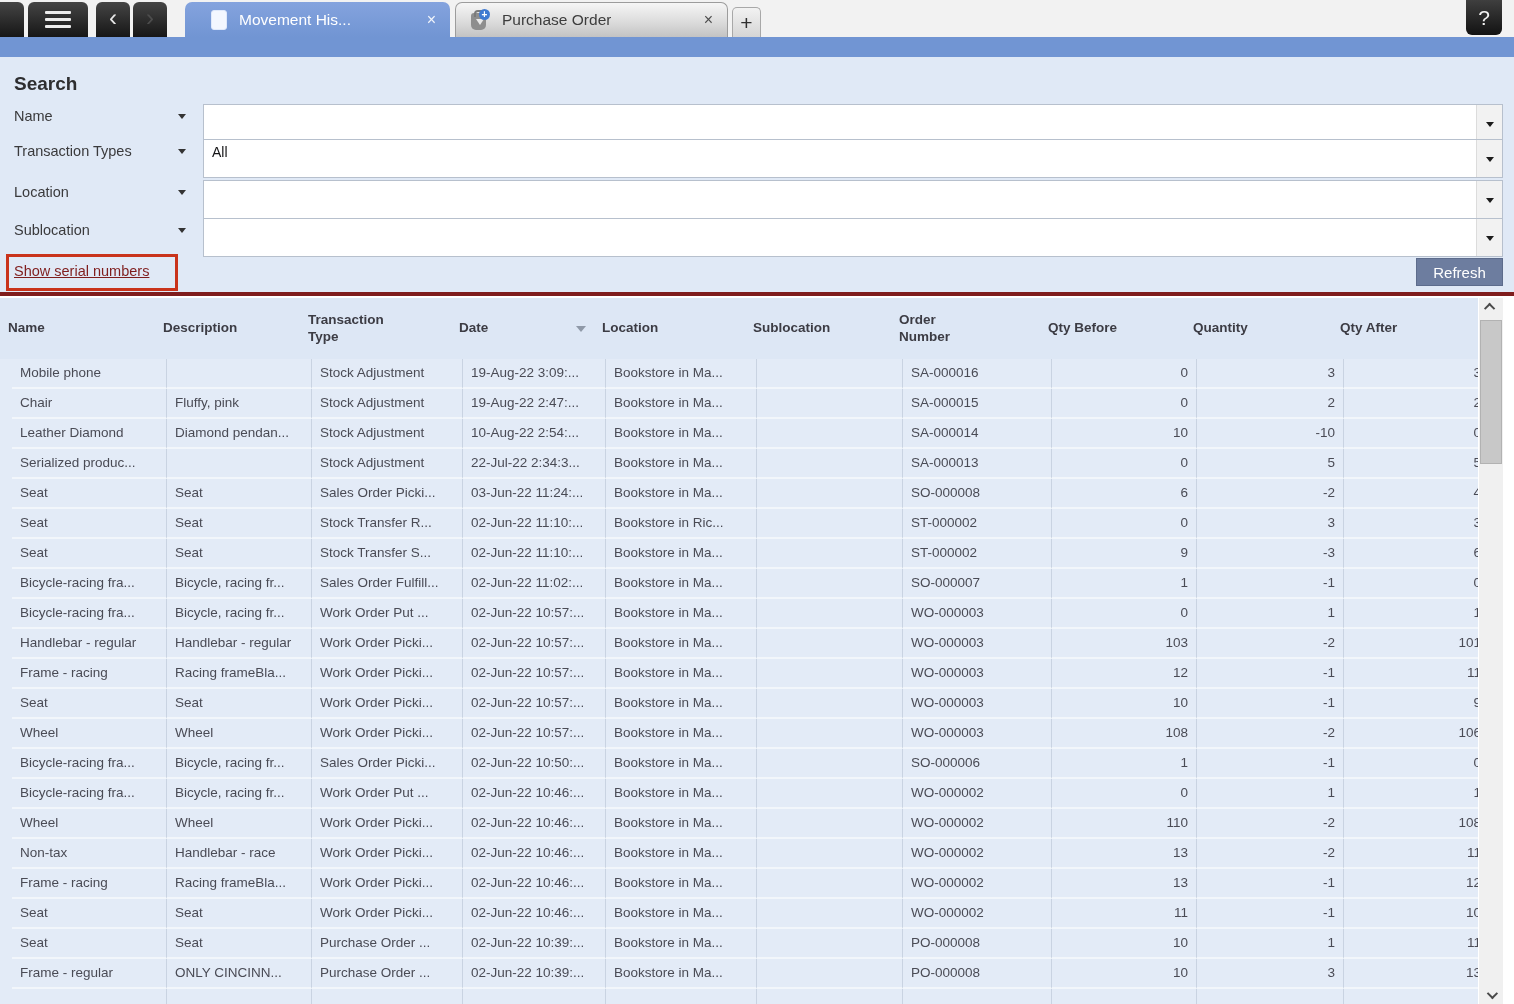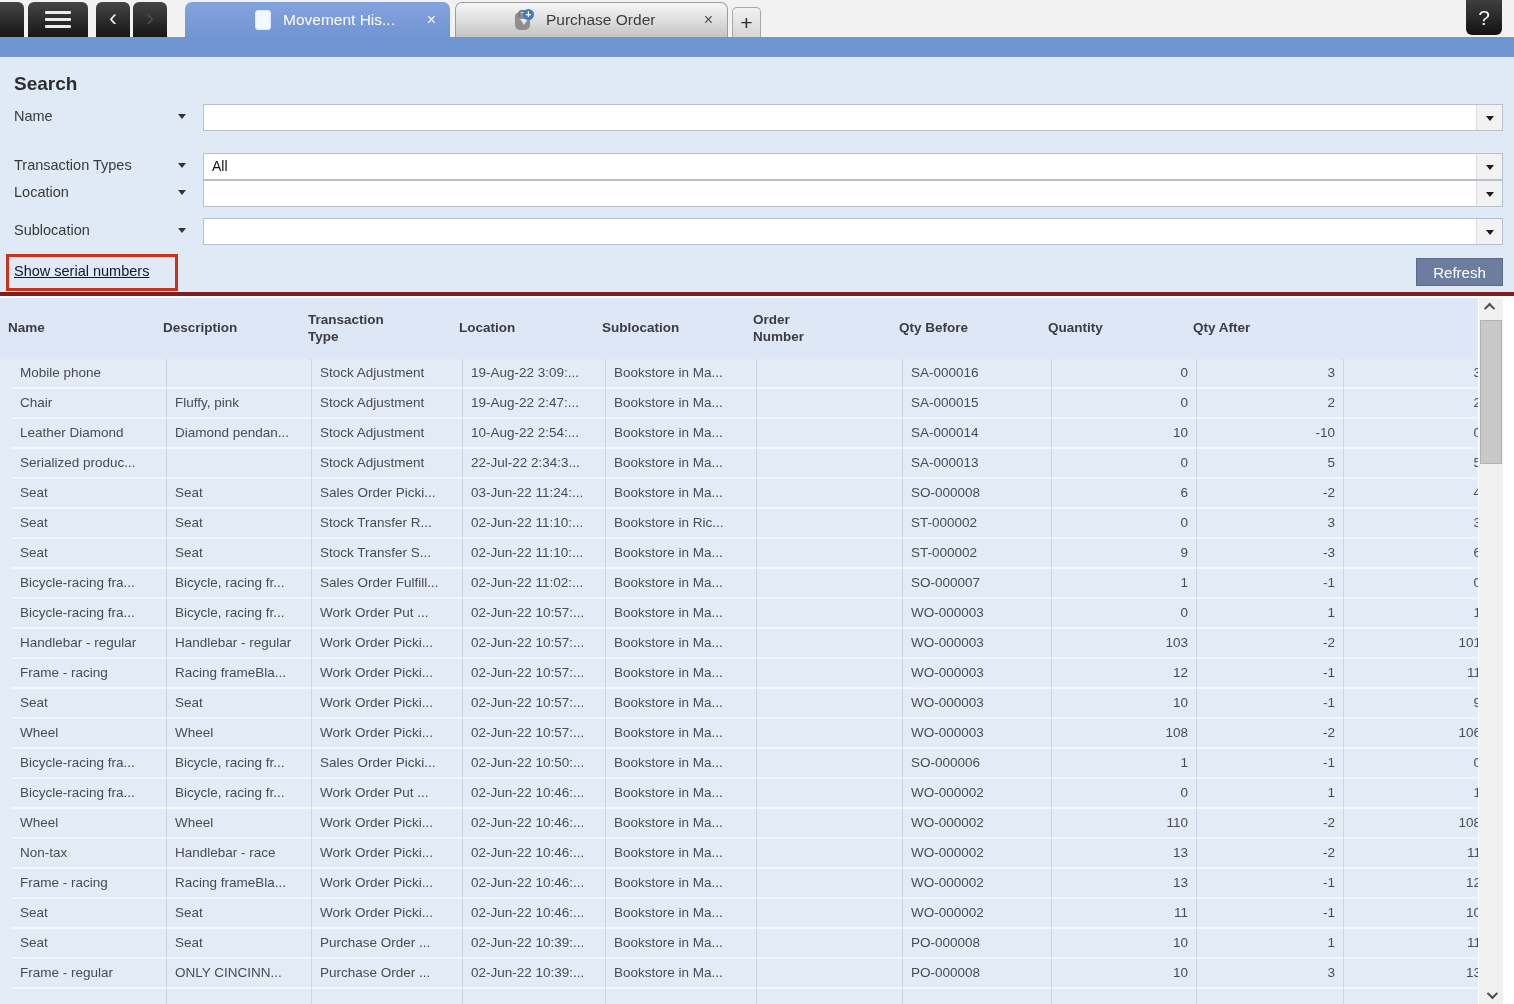--- a/index.html
+++ b/index.html
@@ -14,21 +14,21 @@
               border-radius:6px 6px 0 0; display:flex; align-items:center; justify-content:center; }
   .stub { left:0; width:24px; border-radius:0 6px 0 0; }
   .menu-btn { left:28px; width:60px; }
   .menu-glyph { width:26px; }
   .menu-glyph span { display:block; height:3px; background:#ededed; margin:4px 0; border-radius:1px; }
   .nav-btn { font-size:24px; line-height:1; padding-bottom:4px; }
   .back-btn { left:96px; width:34px; color:#e8e8e8; }
   .fwd-btn { left:133px; width:34px; color:#4d4d4d; }
 
   .tab { position:absolute; bottom:0; height:35px; display:flex; align-items:center;
-         border-radius:7px 7px 0 0; font-size:15.5px;padding-left:44px; }
+         border-radius:7px 7px 0 0; font-size:15.5px; }
   .tab-active { left:185px; width:265px; background:linear-gradient(#84a3de,#7195d3);
                 color:#fff; }
   .tab-inactive { left:455px; width:273px; color:#3d3d3d; border:1px solid #9c9c9c; border-bottom:none;
                   background:linear-gradient(#f6f6f6 0%,#dcdcdc 55%,#c3c3c3 100%); }
   .tab-label { margin-left:12px; white-space:nowrap; overflow:hidden; }
   .tab-close { margin-left:auto; margin-right:14px; font-size:16px; opacity:.9; cursor:default; }
 
   .doc-icon { width:16px; height:20px; margin-left:26px; background:#f3f7ff;
               border:1px solid #dfe9fb; border-radius:3px; flex:none; }
   .po-icon { position:relative; width:20px; height:22px; margin-left:14px; flex:none; }
@@ -51,30 +51,30 @@
 
   
   .search-panel { position:absolute; top:57px; left:0; width:1514px; height:239px;
                   background:#e0e9f6; border-bottom:4px solid #7f1d1d; }
   .search-title { position:absolute; left:14px; top:16px; font-size:19px; font-weight:bold; color:#2e2e30; }
   .sfield { position:absolute; left:0; width:1514px; height:27px; }
   .slabel-wrap { position:absolute; left:14px; top:0; width:185px; height:27px; cursor:default; }
   .slabel { position:absolute; left:0; top:4px; font-size:14.5px; color:#3a3a3c; }
   .scaret { position:absolute; left:164px; top:10px; width:0; height:0;
             border:4.5px solid transparent; border-top:5px solid #333; }
-  .sinput { position:absolute; left:203px; right:11px; top:0; height:27px; background:#fff;
+  .sinput { position:absolute; left:203px; right:11px; top:0; height:39px; background:#fff;
             border:1px solid #b7c0cd; }
   .sval { position:absolute; left:8px; top:0; line-height:25px; font-size:14px; color:#141416; }
   .sdrop { position:absolute; right:0; top:0; bottom:0; width:26px; background:#f2f2f2;
            border-left:1px solid #dcdcdc; display:flex; align-items:center; justify-content:center; }
   .sdrop i { width:0; height:0; border:4.5px solid transparent; border-top:5px solid #1c1c1c;
              margin-top:5px; }
   .serial-box { position:absolute; left:6px; top:197px; width:172px; height:37px;
                 border:3px solid #c9331b; }
-  .serial-link { position:absolute; left:14px; top:206px; font-size:14.5px; color:#0f172a;
+  .serial-link { position:absolute; left:14px; top:206px; font-size:14.5px; color:#7f1d1d;
                  text-decoration:underline; cursor:pointer; }
   .refresh-btn { position:absolute; right:11px; top:201px; width:87px; height:28px; background:#6d7d9f;
                  border:1px solid #5d6c8c; color:#fff; font-size:15px;
                  font-family:"Liberation Sans",sans-serif; }
 
   
   .table-area { position:absolute; top:296px; left:0; width:1514px; height:708px; background:#fff; }
   .grid-cols { display:grid;
     grid-template-columns:155px 145px 151px 143px 151px 146px 149px 145px 147px 146px; }
   .thead { position:absolute; top:2px; left:0; width:1478px; height:61px; background:#dde7f5; }
@@ -151,21 +151,21 @@
           <span class="slabel">Name</span>
           <i class="scaret"></i>
         </span>
         <span class="sinput">
           <span class="sval"></span>
           <span class="sdrop">
             <i></i>
           </span>
         </span>
       </div>
-      <div class="sfield" style="top: 96px;">
+      <div class="sfield" style="top: 82px;">
         <span class="slabel-wrap">
           <span class="slabel">Transaction Types</span>
           <i class="scaret"></i>
         </span>
         <span class="sinput">
           <span class="sval">All</span>
           <span class="sdrop">
             <i></i>
           </span>
         </span>
@@ -199,20 +199,21 @@
   <a class="serial-link">Show serial numbers</a>
   <button class="refresh-btn">Refresh</button>
 </div>
 
 <div class="table-area">
   <div class="thead grid-cols" id="thead">
       <div class="hcell"><span>Name</span></div>
       <div class="hcell"><span>Description</span></div>
       <div class="hcell"><span>Transaction
 Type</span></div>
+      <div class="hcell"><span>Date</span><i class="sort-caret"></i></div>
       <div class="hcell"><span>Location</span></div>
       <div class="hcell"><span>Sublocation</span></div>
       <div class="hcell"><span>Order
 Number</span></div>
       <div class="hcell"><span>Qty Before</span></div>
       <div class="hcell"><span>Quantity</span></div>
       <div class="hcell"><span>Qty After</span></div>
     </div>
   <div class="tbody" id="tbody">
       <div class="trow grid-cols">

